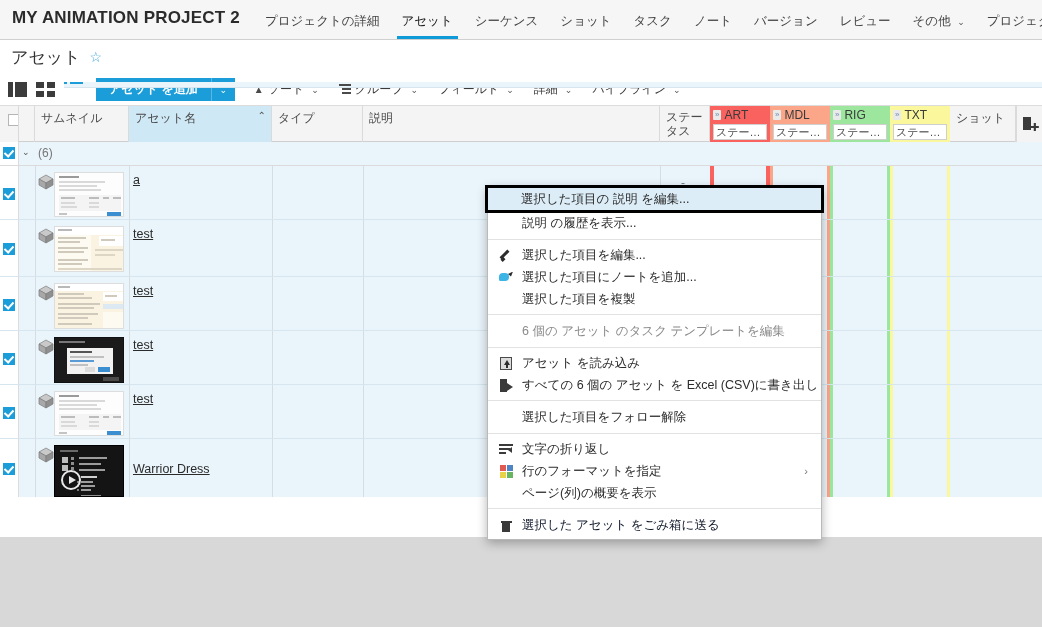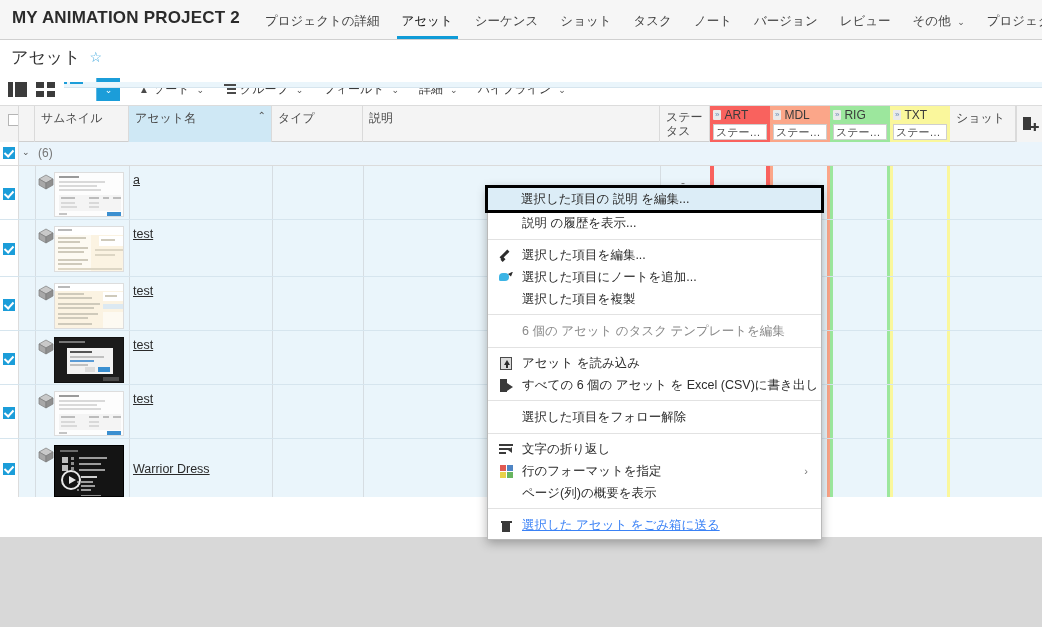--- a/index.html
+++ b/index.html
@@ -203,21 +203,21 @@
   .mi {
     position: relative; height: 22px; display: flex; align-items: center;
     font-size: 12.5px; color: #2c2c2c; padding-left: 34px; cursor: pointer;
     white-space: nowrap;
   }
   .mi.tall { height: 24px; }
   .mi.highlight {
     background: #dcedf7; outline: 3px solid #000; outline-offset: -1px;
     margin: 0 -1px; z-index: 2;
   }
-  .mi.danger { color: #3b82f6; text-decoration: underline; }
+  .mi.danger { color: #0f172a; }
   .sep { height: 1px; background: #e2e2e2; margin: 4px 0; }
   .mi .micon {
     position: absolute; left: 11px; top: 50%; transform: translateY(-50%);
     width: 14px; height: 14px; display: flex; align-items: center; justify-content: center;
   }
   .mi .submark { position: absolute; right: 13px; font-size: 11px; color: #777; }
   .mi .dim { color: #8b8b8b; }
 
   
   .ic-pencil { width:13px;height:13px;position:relative;}
@@ -322,20 +322,21 @@
             <i class="d" style="width:3px;"></i>
             <i class="b"></i>
           </div>
         <div class="row">
             <i class="d" style="width:3px;"></i>
             <i class="b"></i>
           </div>
       </div>
     </div>
 
+    <button class="addbtn">アセット を追加</button>
     <button class="addbtn-caret">⌄</button>
 
     <div class="tbgroup">
       <div class="tbitem">
         <span class="sortup">▲</span>
         <span>ソート</span>
         <span class="caret">⌄</span>
       </div>
       <div class="tbitem">
         <span class="ic-group">

